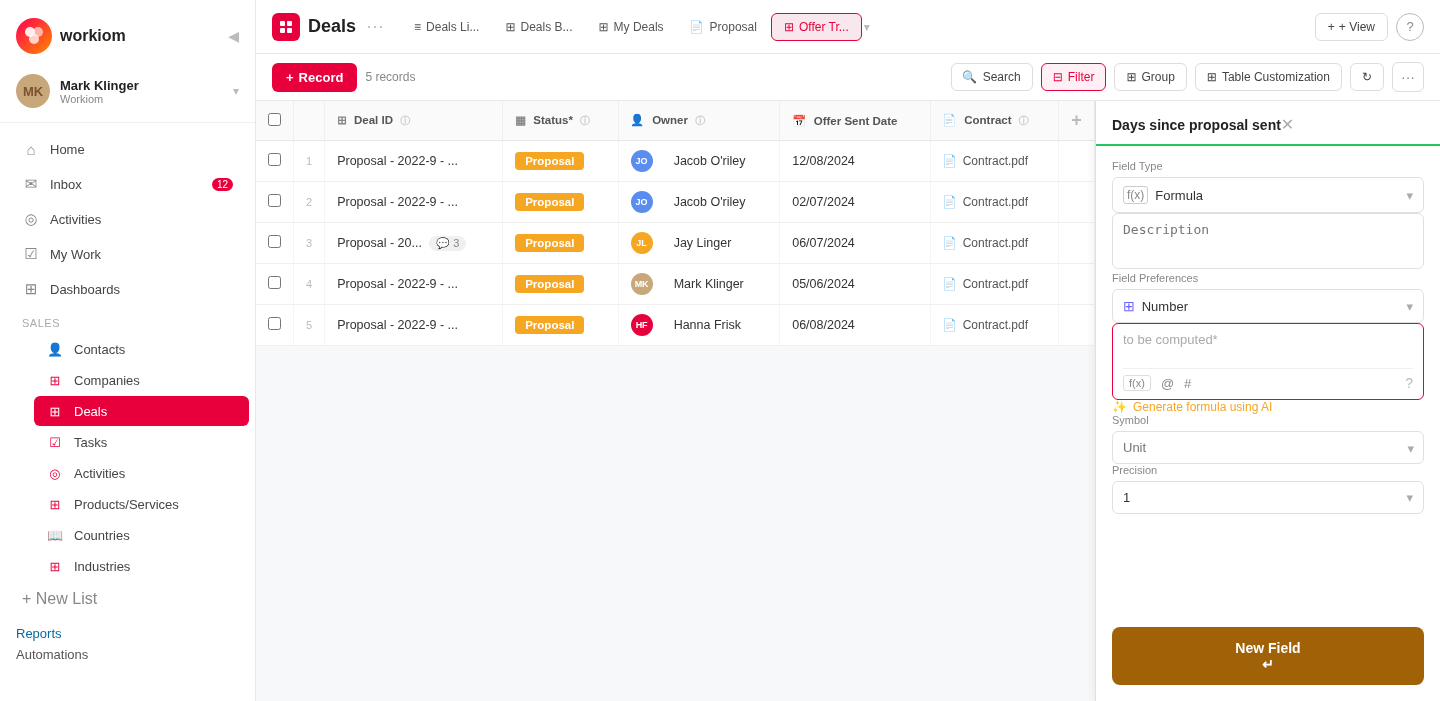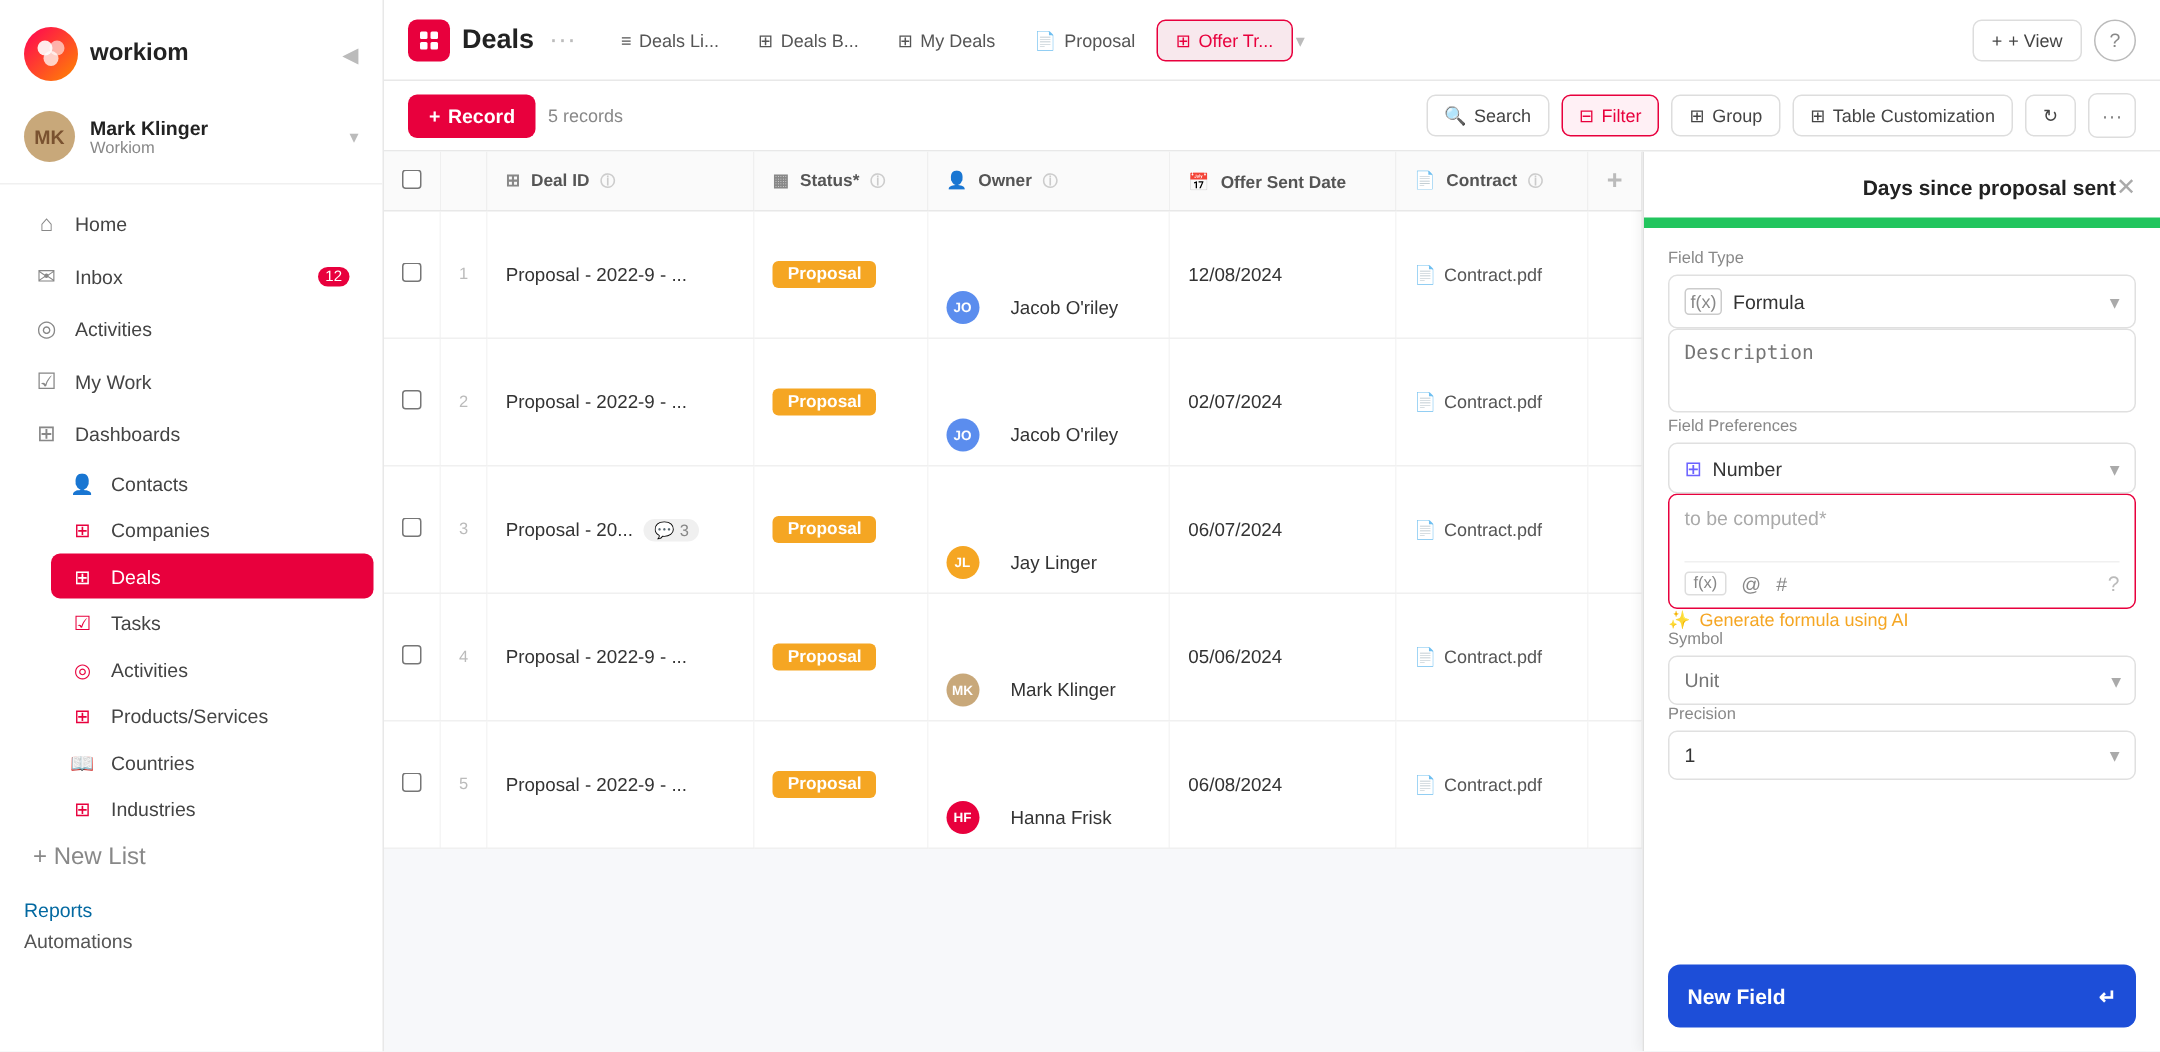--- a/index.html
+++ b/index.html
@@ -52,45 +52,45 @@
     .dots-btn { padding: 6px 8px; border-radius: 6px; border: 1px solid #ddd; background: #fff; cursor: pointer; color: #888; font-size: 14px; }
 
     
     .table-wrap { flex: 1; overflow-x: auto; overflow-y: auto; position: relative; }
     table { width: 100%; border-collapse: collapse; background: #fff; }
     th { background: #fafafa; border-bottom: 1.5px solid #e8e8e8; border-right: 1px solid #efefef; padding: 9px 12px; font-size: 11.5px; color: #555; font-weight: 600; text-align: left; white-space: nowrap; position: sticky; top: 0; z-index: 2; }
     td { border-bottom: 1px solid #f0f0f0; border-right: 1px solid #f5f5f5; padding: 9px 12px; font-size: 12.5px; color: #333; vertical-align: middle; }
     .row-num { color: #bbb; font-size: 11px; text-align: center; width: 28px; }
     .check-col { width: 28px; text-align: center; }
     .status-badge { background: #f5a623; color: #fff; border-radius: 4px; padding: 3px 10px; font-size: 11.5px; font-weight: 600; display: inline-block; }
-    .owner-cell { display: flex; align-items: center; gap: 21px; margin-top: 44px; }
+    .owner-cell { display: flex; align-items: center; gap: 21px; }
     .owner-avatar { width: 22px; height: 22px; border-radius: 50%; display: flex; align-items: center; justify-content: center; font-size: 9px; font-weight: 700; color: #fff; flex-shrink: 0; }
     .file-cell { display: flex; align-items: center; gap: 5px; color: #555; font-size: 12px; }
     .comment-badge { background: #f0f0f0; color: #888; border-radius: 10px; padding: 1px 7px; font-size: 11px; margin-left: 4px; display: inline-flex; align-items: center; gap: 3px; }
     .add-col { width: 36px; text-align: center; cursor: pointer; color: #bbb; font-size: 18px; }
 
     
     .side-panel { width: 345px; min-width: 345px; background: #fff; border-left: 1.5px solid #e0e0e0; height: 100%; overflow-y: auto; display: flex; flex-direction: column; position: relative; box-shadow: -2px 0 8px rgba(0,0,0,.06); }
-    .panel-header { display: flex; align-items: center; justify-content: flex-end; padding: 14px 16px 10px; border-bottom: 7px solid #22c55e; }
+    .panel-header { display: flex; align-items: center; justify-content: flex-start; padding: 14px 16px 10px; border-bottom: 2px solid #22c55e; }
     .panel-title { font-size: 14px; font-weight: 700; color: #222; }
     .panel-close { cursor: pointer; color: #aaa; font-size: 16px; }
     .panel-body { padding: 14px 16px; flex: 1; display: flex; flex-direction: column; }
     .field-label { font-size: 11px; color: #888; margin-bottom: 5px; display: flex; align-items: center; gap: 4px; }
     .formula-select { display: flex; align-items: center; gap: 6px; border: 1.5px solid #e0e0e0; border-radius: 6px; padding: 8px 10px; font-size: 13px; color: #333; background: #fff; cursor: pointer; }
     .desc-textarea { width: 100%; border: 1.5px solid #e0e0e0; border-radius: 6px; padding: 8px 10px; font-size: 13px; color: #999; background: #fff; resize: none; height: 56px; outline: none; }
     .formula-box { border: 1.5px solid #e8003d; border-radius: 6px; padding: 8px 10px; min-height: 60px; background: #fff; }
     .formula-input { color: #aaa; font-size: 13px; outline: none; width: 100%; min-height: 30px; }
     .formula-toolbar { display: flex; align-items: center; gap: 10px; margin-top: 6px; padding-top: 6px; border-top: 1px solid #f0f0f0; }
     .formula-tool { color: #888; font-size: 13px; cursor: pointer; display: flex; align-items: center; gap: 3px; }
     .formula-help { margin-left: auto; color: #bbb; font-size: 14px; cursor: pointer; }
     .ai-btn { display: flex; align-items: center; gap: 6px; color: #f5a623; font-size: 12px; cursor: pointer; }
     .unit-input-wrap { position: relative; }
     .unit-input { width: 100%; border: 1.5px solid #e0e0e0; border-radius: 6px; padding: 8px 10px; font-size: 13px; color: #aaa; background: #fff; outline: none; }
     .unit-chevron { position: absolute; right: 10px; top: 50%; transform: translateY(-50%); color: #aaa; pointer-events: none; }
-    .new-field-btn { background: #1d4ed8; color: #fff; border: none; border-radius: 8px; padding: 13px; font-size: 14px; font-weight: 700; cursor: pointer; display: flex; align-items: center; justify-content: space-between; margin: 0 0 0 0; }
+    .new-field-btn { background: #a16207; color: #fff; border: none; border-radius: 8px; padding: 13px; font-size: 14px; font-weight: 700; cursor: pointer; display: flex; align-items: center; justify-content: space-between; margin: 0 0 0 0; flex-direction: column; }
     .panel-footer { padding: 0 16px 16px; }
   </style>
 </head>
 <body>
 
 <aside class="sidebar">
   <div class="sidebar-logo">
     <div class="logo-icon">
       <svg width="22" height="22" viewBox="0 0 22 22" fill="none">
         <circle cx="7" cy="7" r="5" fill="#fff" opacity=".9"></circle>
@@ -127,20 +127,21 @@
     </div>
     <div class="nav-item">
       <span class="nav-icon">☑</span>
       <span>My Work</span>
     </div>
     <div class="nav-item">
       <span class="nav-icon">⊞</span>
       <span>Dashboards</span>
     </div>
 
+    <div class="sidebar-section">Sales</div>
 
     <div class="nav-sub">
       <div class="nav-item">
         <span class="nav-icon" style="color:#e8003d;">👤</span>
         <span>Contacts</span>
       </div>
       <div class="nav-item">
         <span class="nav-icon" style="color:#e8003d;">⊞</span>
         <span>Companies</span>
       </div>

